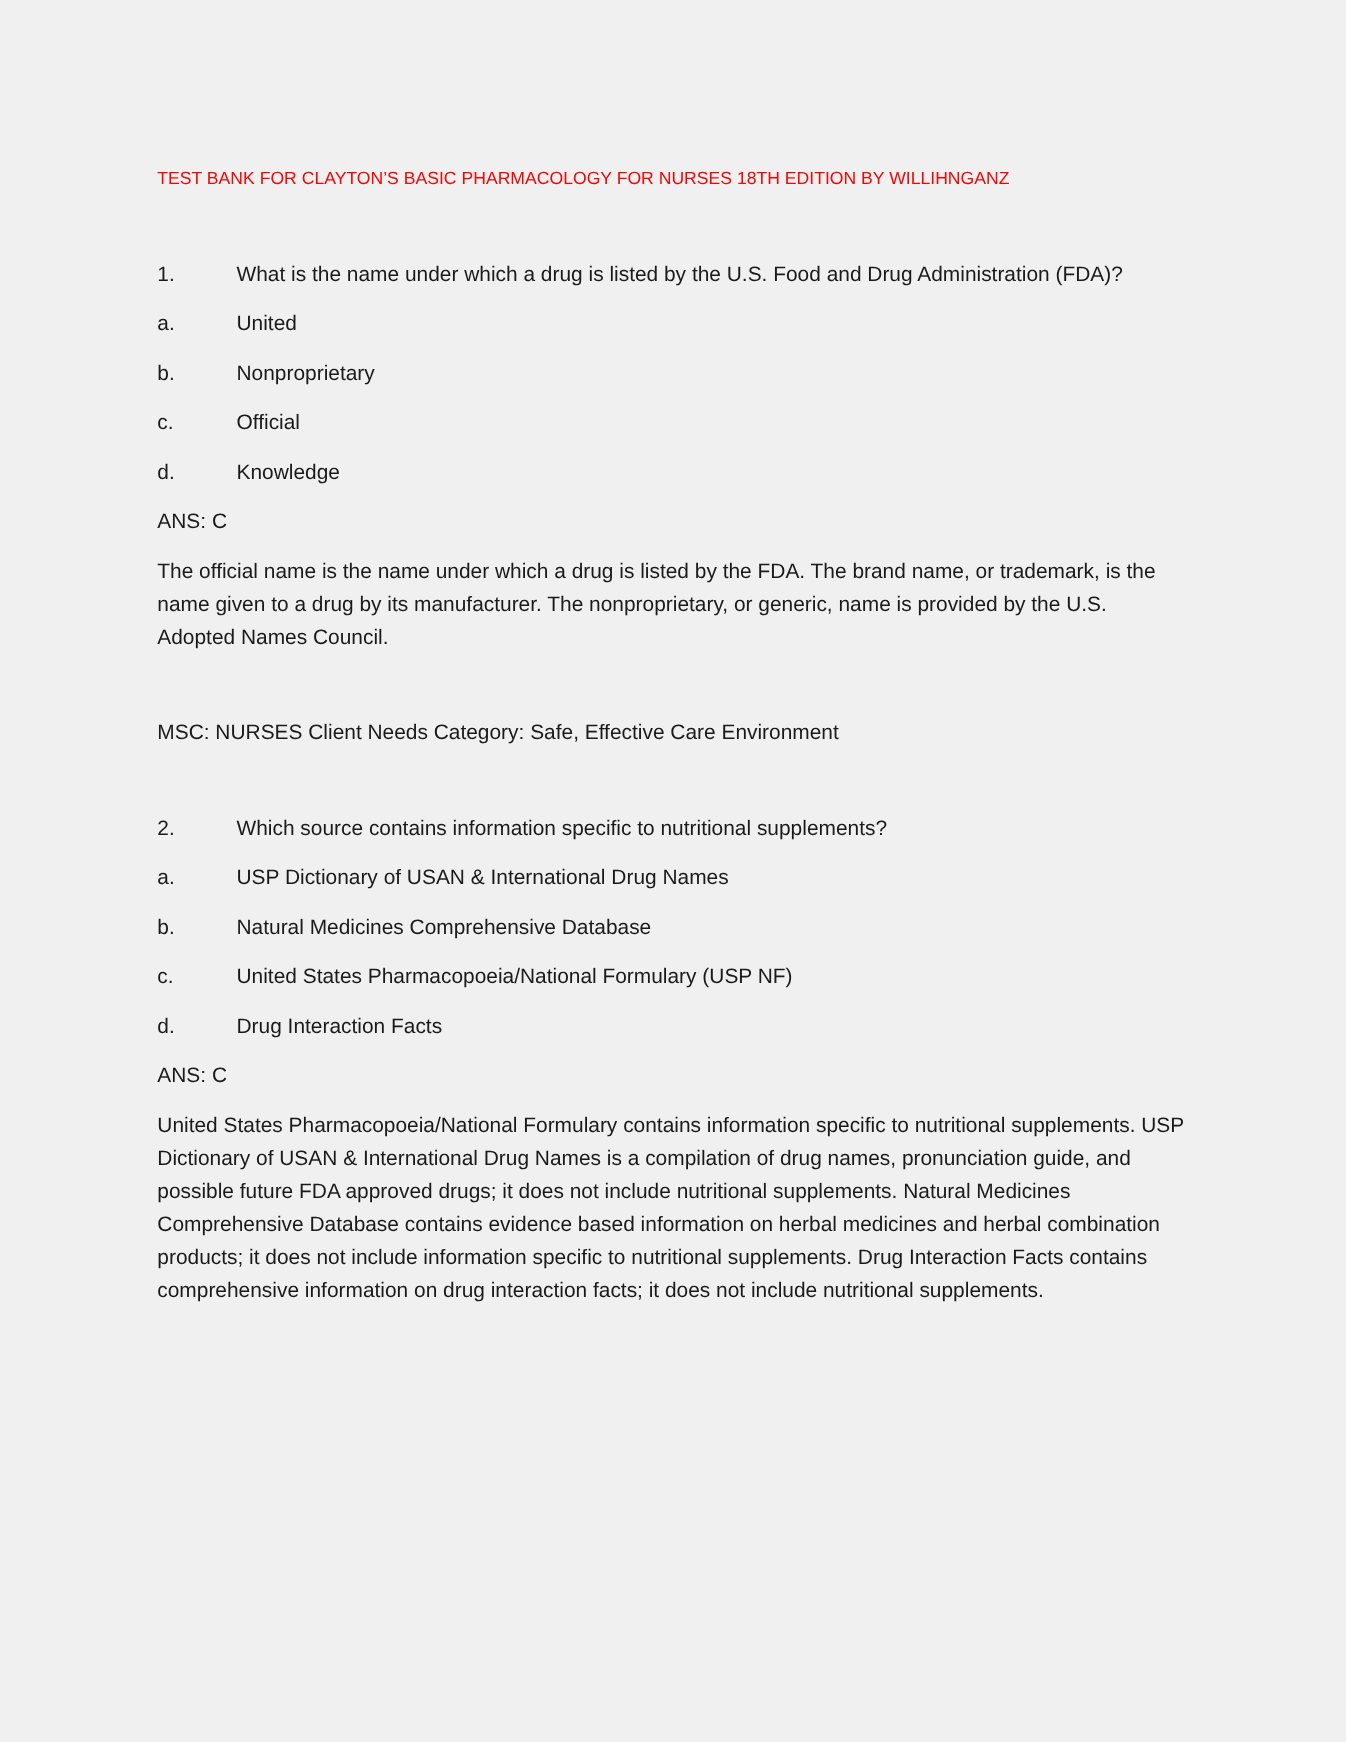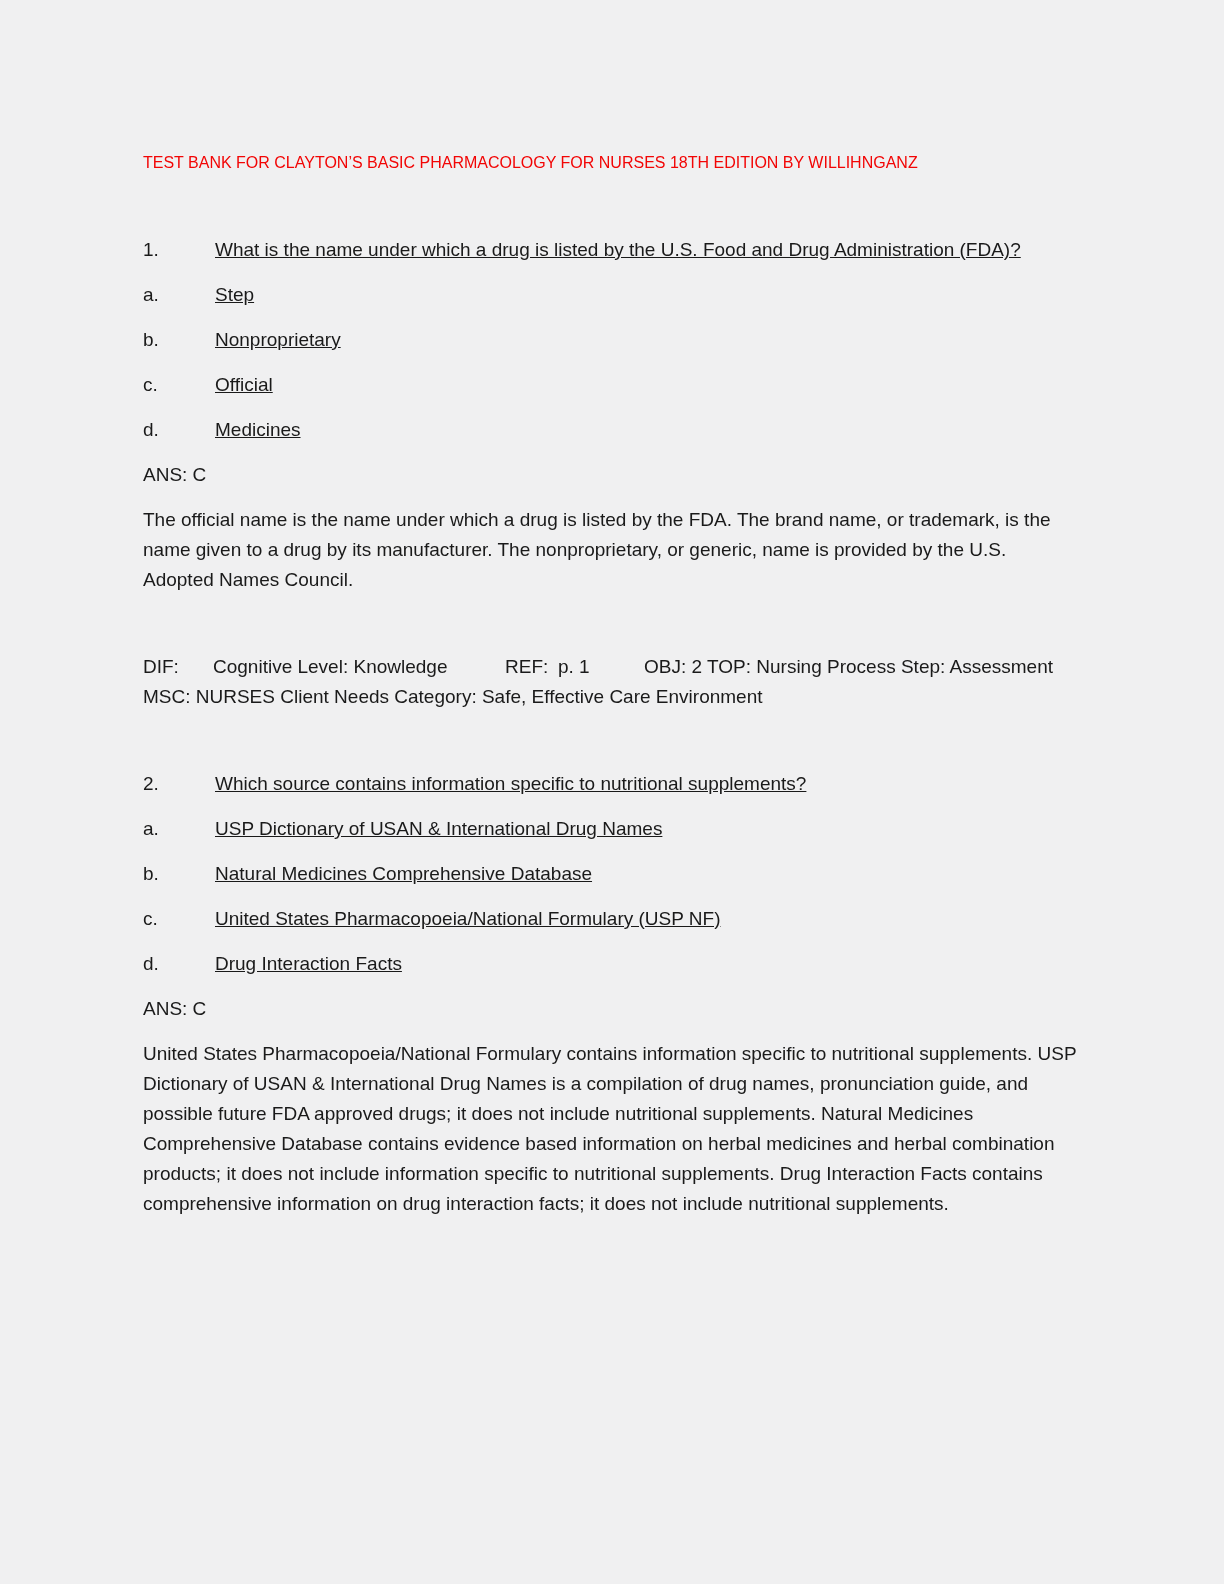--- a/index.html
+++ b/index.html
@@ -27,21 +27,21 @@
     margin-bottom: 15px;
   }
   .mb-lg { margin-bottom: 57px !important; }
   .title {
     color: var(--title-color);
     font-size: 16px;
     white-space: nowrap;
   }
   .row { display: flex; }
   .marker { flex: 0 0 72px; }
-  .qtext { flex: 1; text-decoration: underline; }
+  .qtext { flex: 1; }
   .meta-row { display: flex; }
   .meta-dif-label { flex: 0 0 70px; }
   .meta-dif-value { flex: 0 0 292px; }
   .meta-ref-label { flex: 0 0 53px; }
   .meta-ref-value { flex: 0 0 86px; }
   .meta-obj { flex: 1; }
   .rationale { max-width: 940px; }
 </style>
 </head>
 <body>
@@ -52,46 +52,39 @@
 
 
 
   <div class="row">
     <span class="marker">1.</span>
     <span class="qtext">What is the name under which a drug is listed by the U.S. Food and Drug Administration (FDA)?</span>
   </div>
 
   <div class="row">
     <span class="marker">a.</span>
-    <span class="qtext">Step</span>
+    <span class="qtext">United</span>
   </div>
   <div class="row">
     <span class="marker">b.</span>
     <span class="qtext">Nonproprietary</span>
   </div>
   <div class="row">
     <span class="marker">c.</span>
     <span class="qtext">Official</span>
   </div>
   <div class="row">
     <span class="marker">d.</span>
-    <span class="qtext">Medicines</span>
+    <span class="qtext">Knowledge</span>
   </div>
 
   <p>ANS: C</p>
 
   <p class="rationale mb-lg">The official name is the name under which a drug is listed by the FDA. The brand name, or trademark, is the name given to a drug by its manufacturer. The nonproprietary, or generic, name is provided by the U.S. Adopted Names Council.</p>
 
-  <div class="meta-row">
-    <span class="meta-dif-label">DIF:</span>
-    <span class="meta-dif-value">Cognitive Level: Knowledge</span>
-    <span class="meta-ref-label">REF:</span>
-    <span class="meta-ref-value">p. 1</span>
-    <span class="meta-obj">OBJ: 2 TOP: Nursing Process Step: Assessment</span>
-  </div>
 
   <p class="mb-lg">MSC: NURSES Client Needs Category: Safe, Effective Care Environment</p>
 
   <div class="row">
     <span class="marker">2.</span>
     <span class="qtext">Which source contains information specific to nutritional supplements?</span>
   </div>
 
   <div class="row">
     <span class="marker">a.</span>

